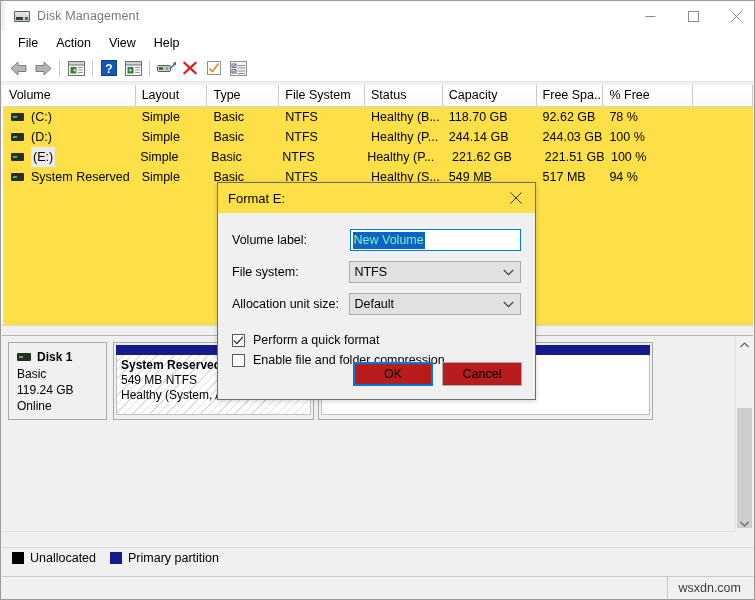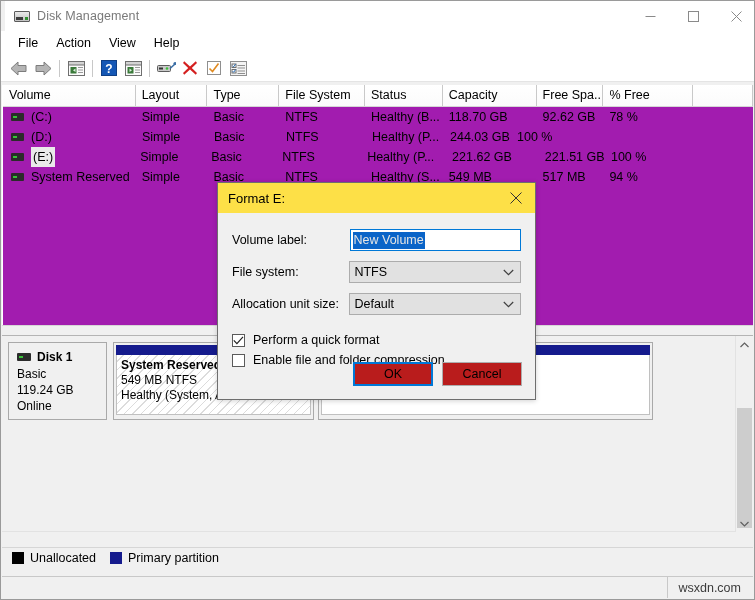--- a/index.html
+++ b/index.html
@@ -79,21 +79,21 @@
     width: 24px; height: 23px; display: flex; align-items: center; justify-content: center;
     flex: none;
   }
   .tbsep {
     width: 1px; height: 17px; background: #c8c8c8; margin: 0 4px; flex: none;
   }
 
   
   #vollist {
     position: absolute; left: 1px; top: 84px; width: 751px; height: 240px;
-    background: #a21caf;
+    background: #fde047;
     box-sizing: border-box;
     border-left: 1px solid #ffffff;
     overflow: hidden;
   }
   #volheader {
     display: flex; height: 21px; background: #ffffff;
     border-bottom: 1px solid #d6d6d6;
   }
   .vh {
     box-sizing: border-box;
@@ -253,21 +253,21 @@
   }
   #dlg-body { padding: 16px 14px 0 14px; }
   .frow { display: flex; align-items: center; margin-bottom: 10px; }
   .flabel { width: 120px; font-size: 12.5px; }
   .finput {
     width: 175px; height: 22px; box-sizing: border-box;
     border: 1px solid #0078d7; background: #ffffff;
     font-size: 12.5px; line-height: 20px; padding-left: 2px;
     overflow: hidden; white-space: nowrap;
   }
-  .finput .seltext { background: #0a64c8; color: #e5e5e5; padding: 1px 1px 2px 1px; }
+  .finput .seltext { background: #0a64c8; color: #86efac; padding: 1px 1px 2px 1px; }
   .fselect {
     width: 175px; height: 22px; box-sizing: border-box;
     border: 1px solid #acacac; background: #e1e1e1;
     font-size: 12.5px; line-height: 20px; padding-left: 4px;
     display: flex; align-items: center; justify-content: space-between;
     padding-right: 6px;
   }
   .fselect .chev { color: #404040; }
   .cbrow { display: flex; align-items: center; margin-bottom: 6px; }
   .cbox {
@@ -439,20 +439,21 @@
             <span class="volicon">
               <span class="b"></span>
               <span class="g"></span>
             </span>
             <span class="vname">(D:)</span>
           </div>
           <div class="vcell" style="width: 72px;">Simple</div>
           <div class="vcell" style="width: 72px;">Basic</div>
           <div class="vcell" style="width: 86px;">NTFS</div>
           <div class="vcell" style="width: 78px;">Healthy (P...</div>
+          <div class="vcell" style="width: 94px;">244.14 GB</div>
           <div class="vcell" style="width: 67px;">244.03 GB</div>
           <div class="vcell" style="width: 90px;">100 %</div>
           <div class="vcell" style="width: 60px;"></div>
         </div>
         <div class="vrow sel">
           <div class="vcell first" style="width: 133px;">
             <span class="volicon">
               <span class="b"></span>
               <span class="g"></span>
             </span>

